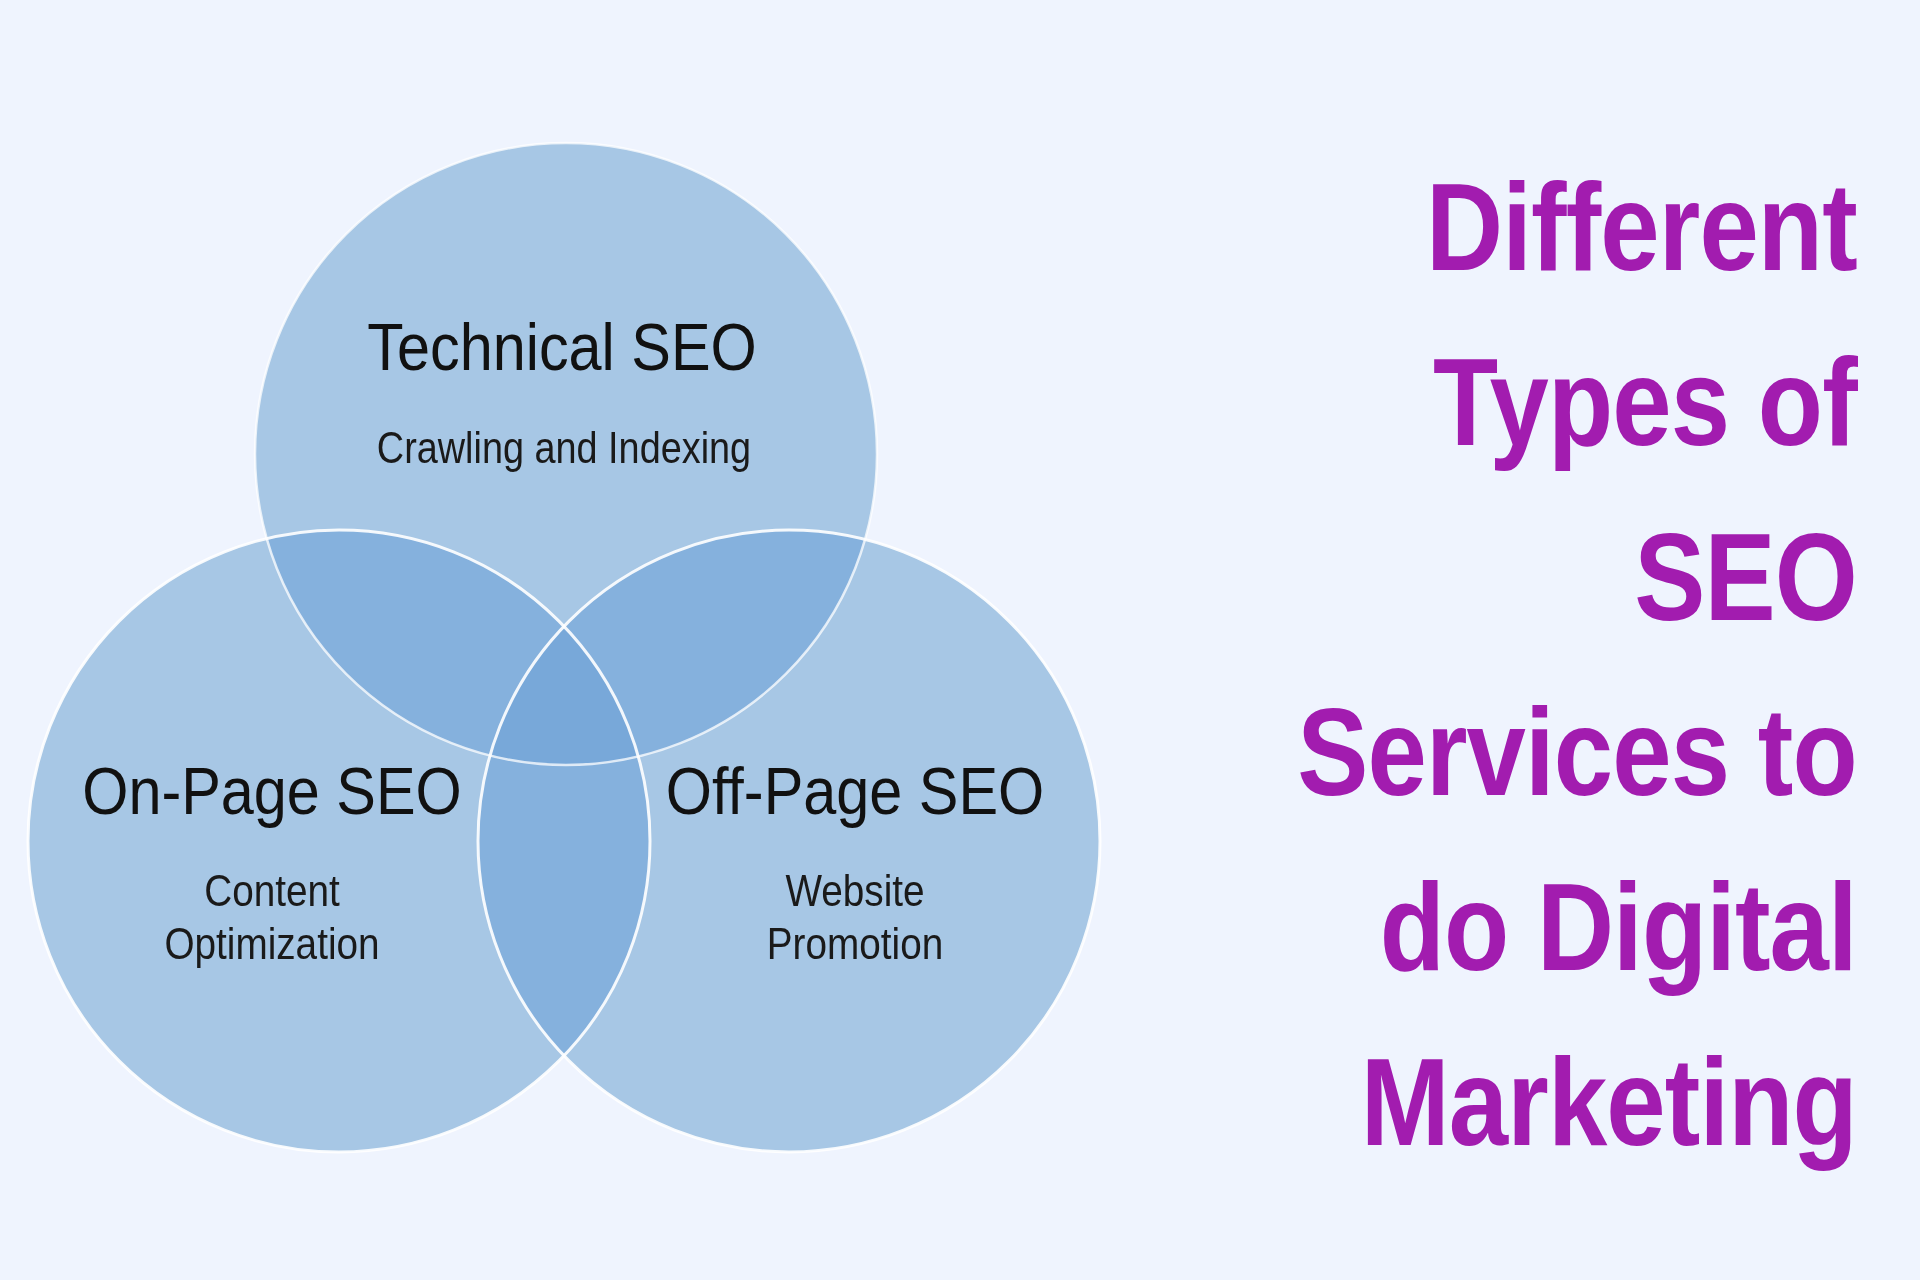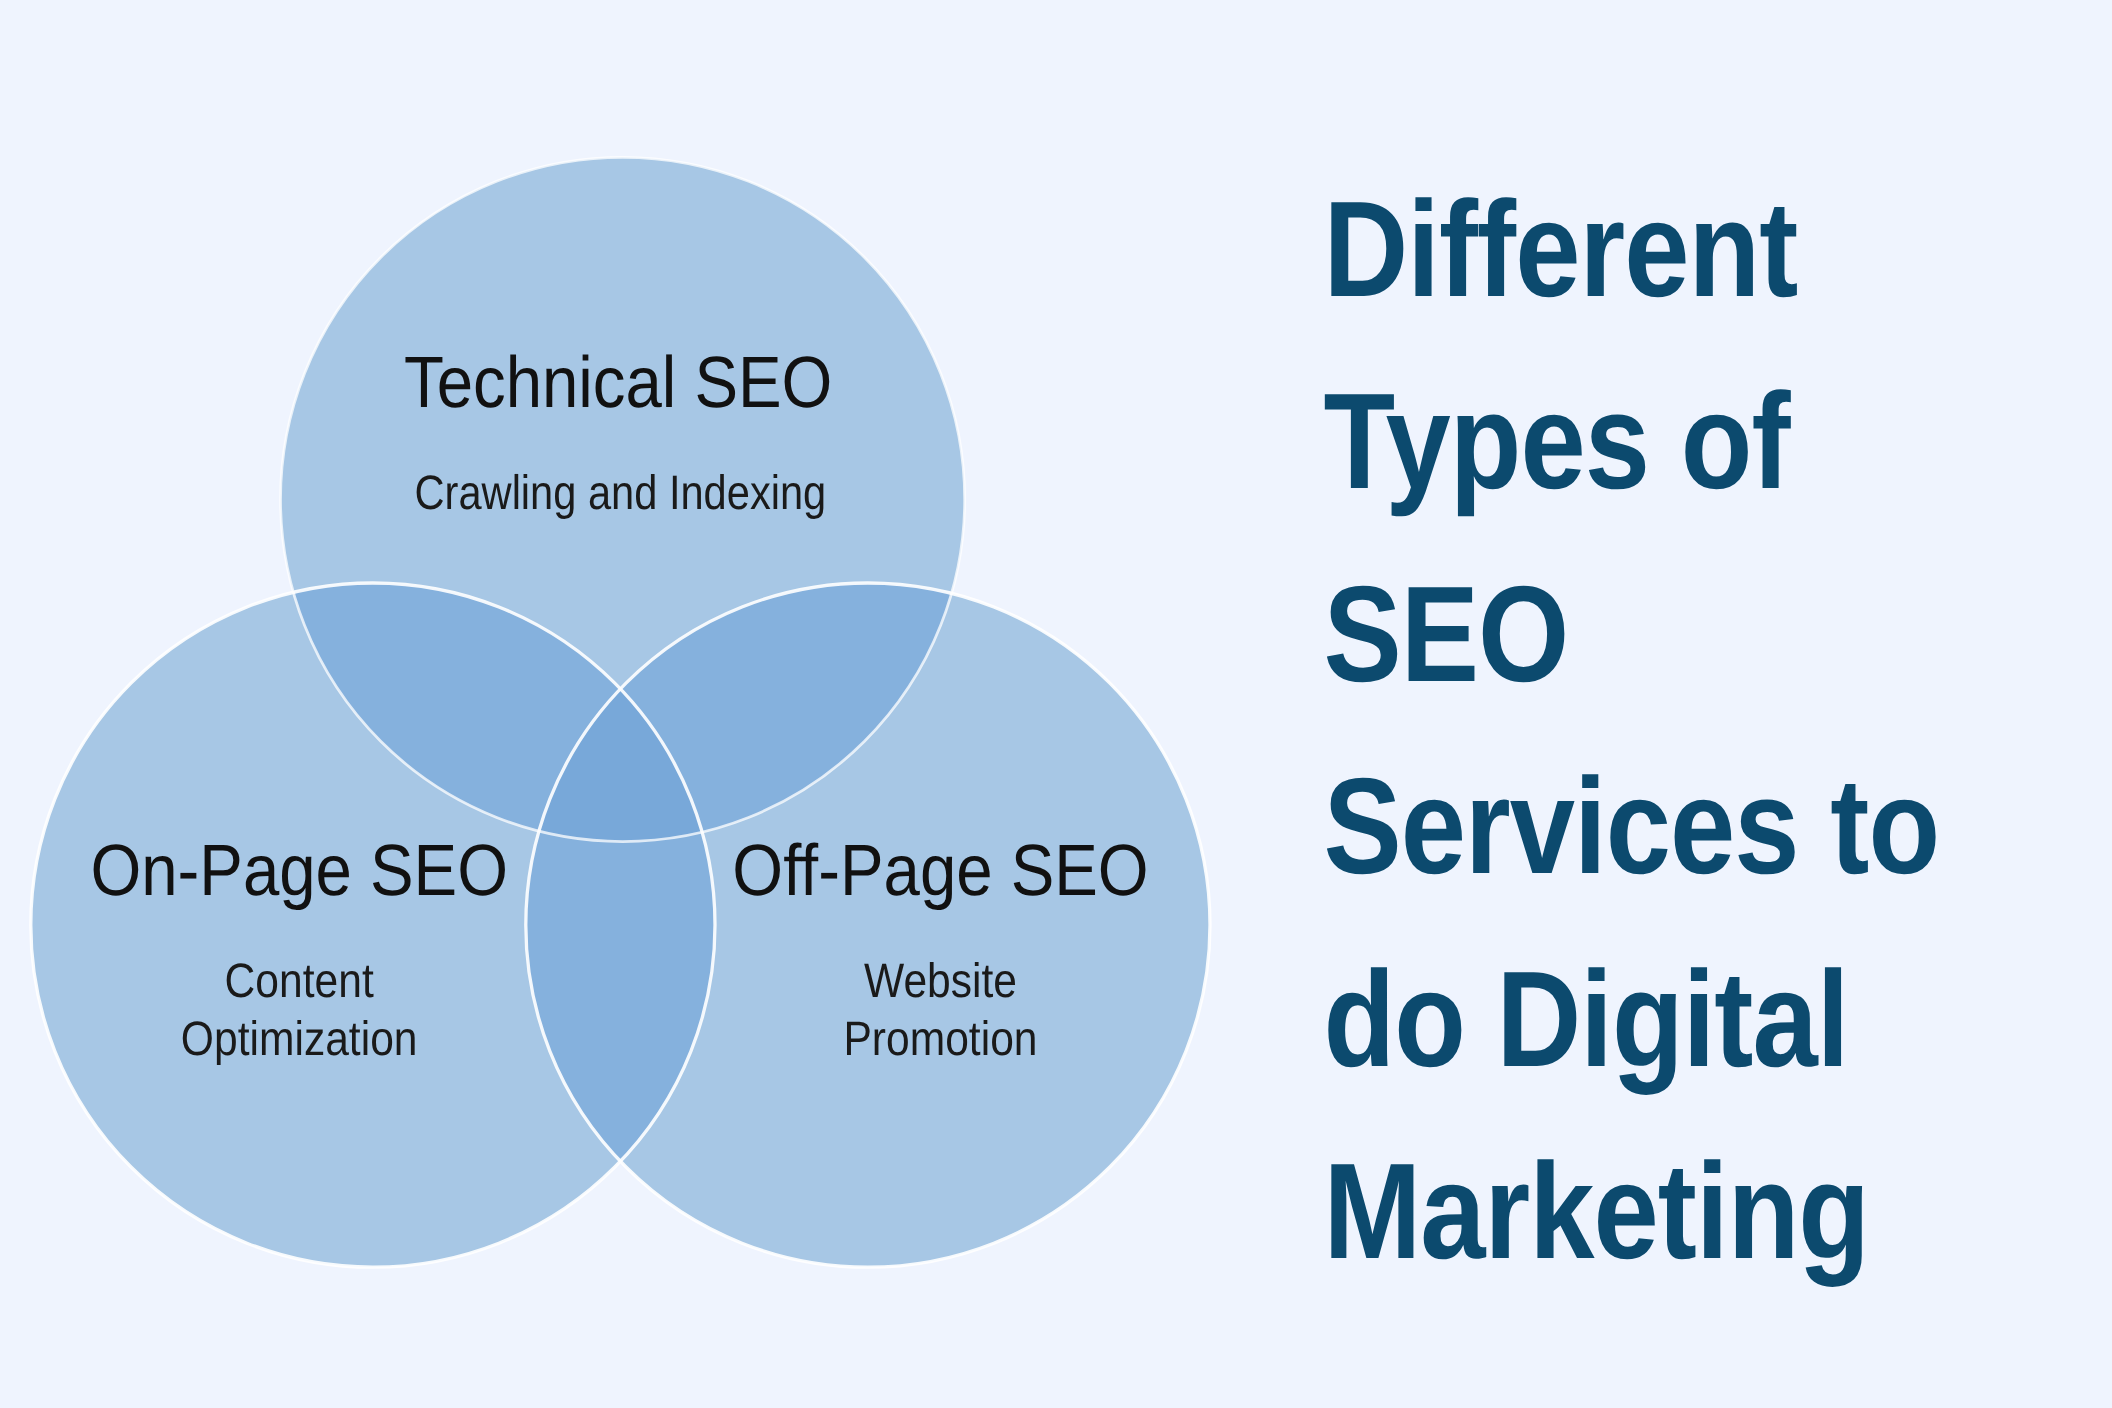--- a/index.html
+++ b/index.html
@@ -31,24 +31,24 @@
   .venn-sub {
     font-family: "Liberation Sans", sans-serif;
     font-size: 44px;
     fill: #1a1a1a;
   }
   .headline {
     position: absolute;
     left: 1150px;
     top: 140px;
     width: 760px;
-    text-align: left;
+    text-align: right;
     font-family: "Liberation Sans", sans-serif;
     font-weight: bold;
-    color: #0c4a6e;
+    color: #a21caf;
   }
   .headline-line {
     display: block;
     font-size: 124px;
     line-height: 175px;
     height: 175px;
     white-space: nowrap;
     transform: scaleX(0.86);
     transform-origin: center;
     letter-spacing: -1px;

